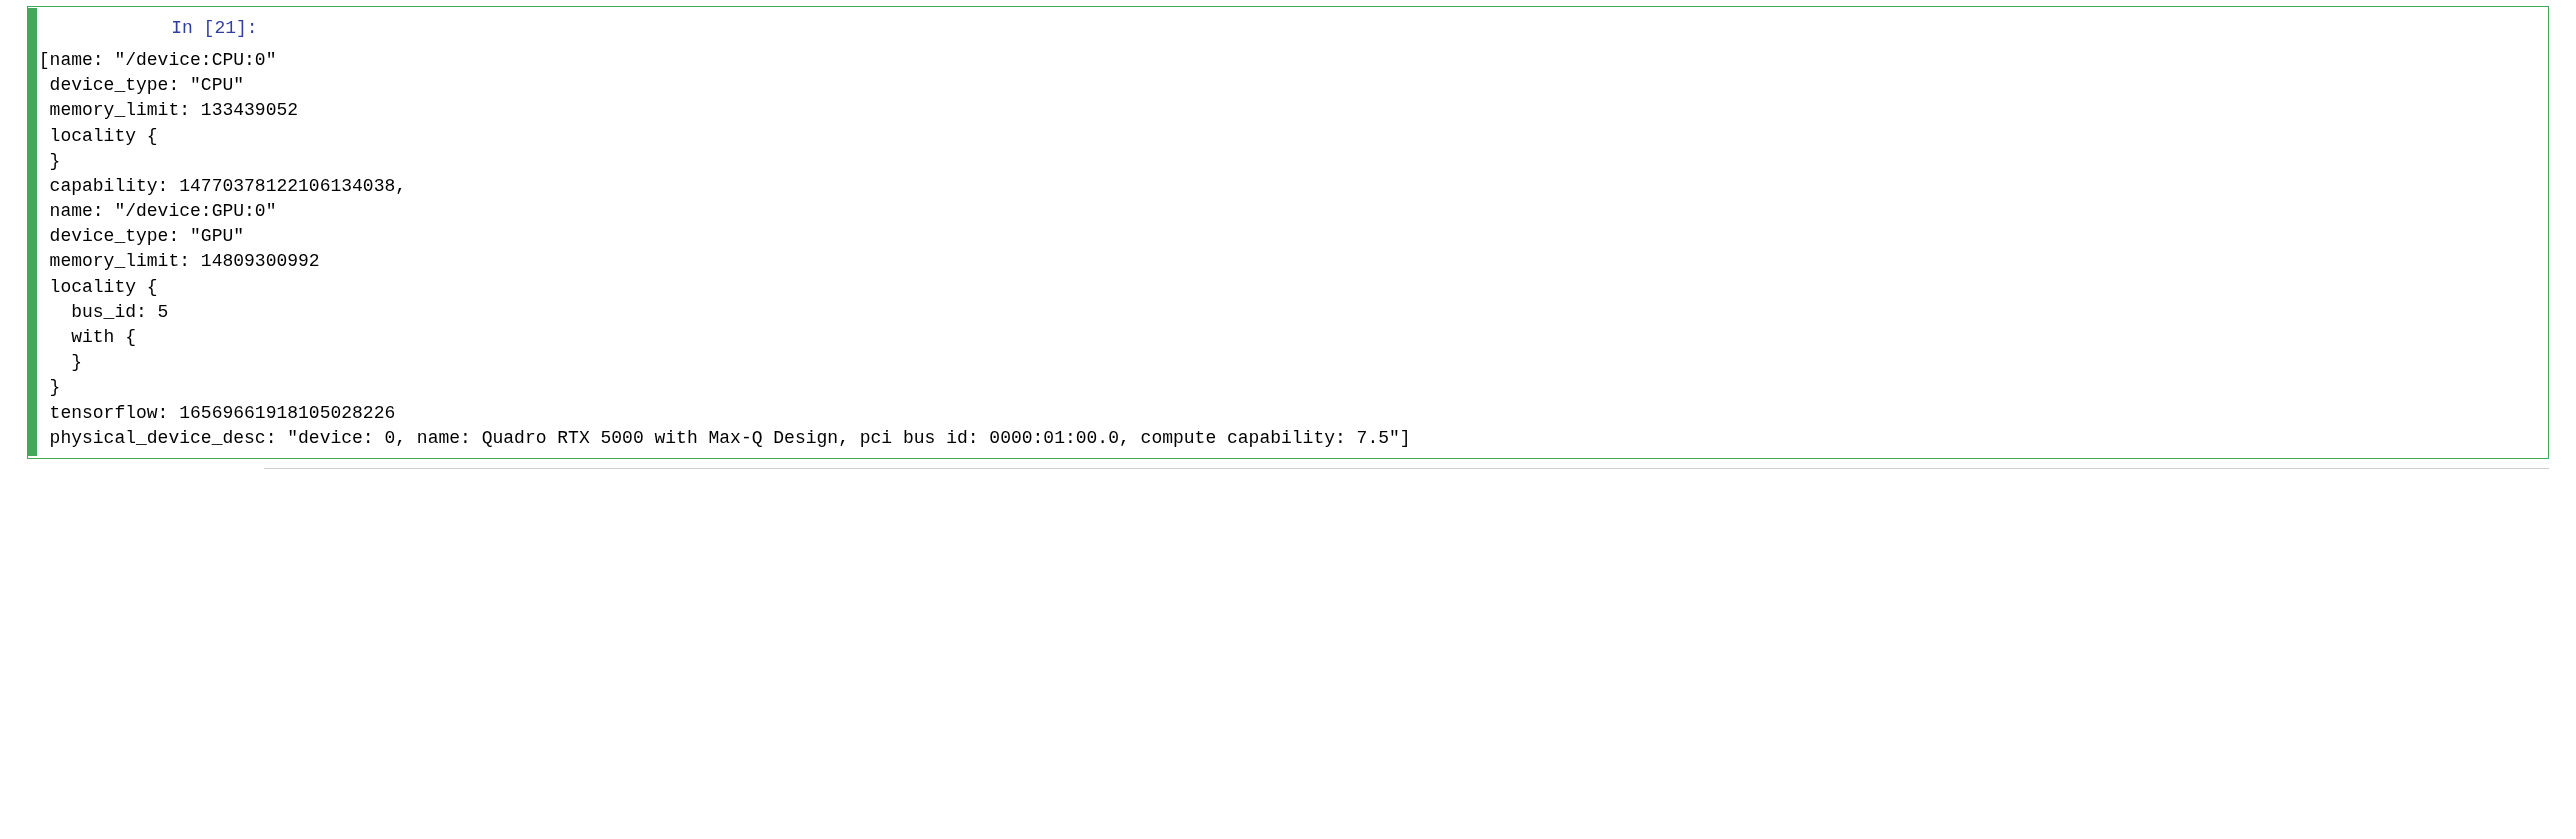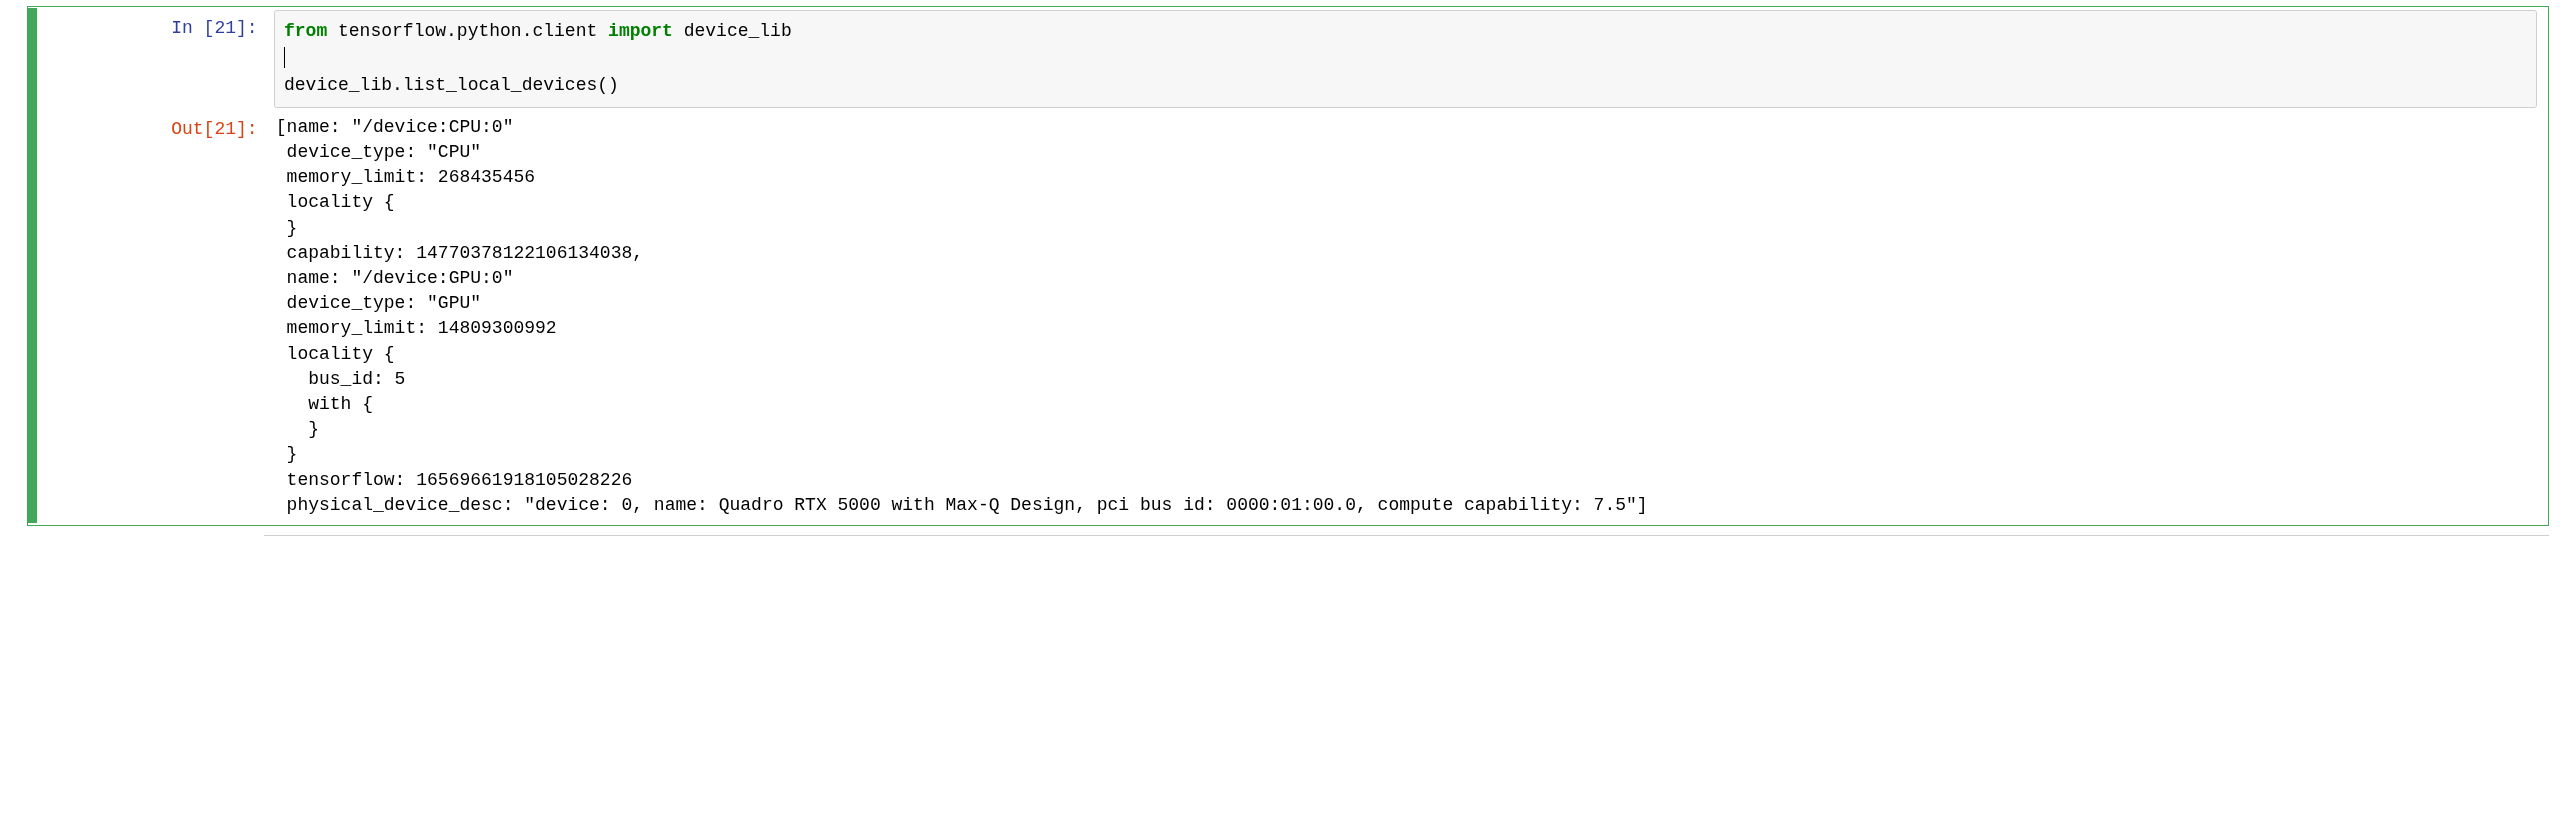--- a/index.html
+++ b/index.html
@@ -103,33 +103,27 @@
   </style>
 </head>
 <body>
 
 <div class="cell-container">
   <div class="left-marker"></div>
   <div class="cell-inner">
 
     <div class="row">
       <div class="prompt-col prompt-in"><span>In  [</span><span>21</span><span>]:</span></div>
-      <div class="content-col">
-        <div class="code-input"><span class="kw-from">from</span><span> tensorflow.python.client </span><span class="kw-import">import</span><span> device_lib</span>
-<span class="cursor"></span><span></span>
-<span>device_lib.list_local_devices()</span></div>
-      </div>
     </div>
 
     <div class="row">
-      <div class="prompt-col prompt-out"><span>Out[</span><span>21</span><span>]:</span></div>
       <div class="content-col">
         <div class="output-pre"><span>[name: "/device:CPU:0"</span>
 <span> device_type: "CPU"</span>
-<span> memory_limit: 268435456</span>
+<span> memory_limit: 133439052</span>
 <span> locality {</span>
 <span> }</span>
 <span> capability: 14770378122106134038,</span>
 <span> name: "/device:GPU:0"</span>
 <span> device_type: "GPU"</span>
 <span> memory_limit: 14809300992</span>
 <span> locality {</span>
 <span>   bus_id: 5</span>
 <span>   with {</span>
 <span>   }</span>

